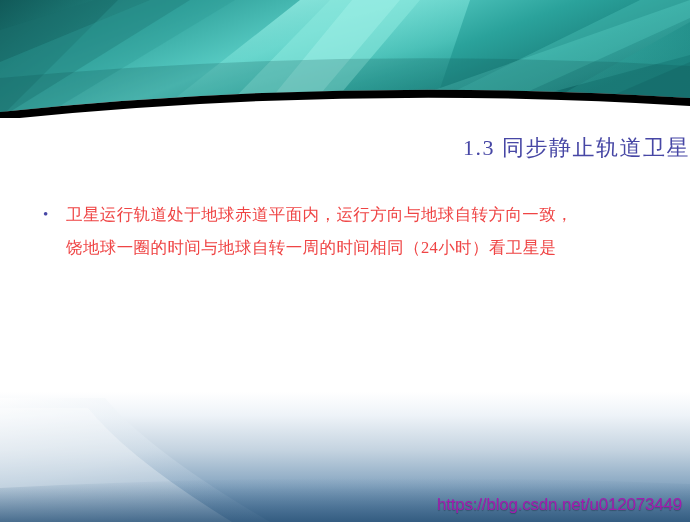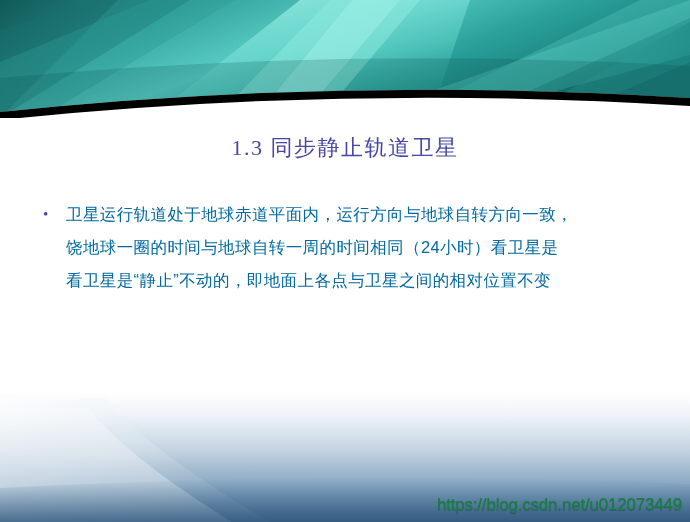--- a/index.html
+++ b/index.html
@@ -33,21 +33,21 @@
     width: 690px;
     height: 118px;
   }
 
   
   .slide-title {
     position: absolute;
     left: 0;
     top: 133px;
     width: 690px;
-    text-align: center;
+    text-align: right;
     font-size: 22px;
     letter-spacing: 1.5px;
     color: #4747a5;
     font-family: "Liberation Serif", "DejaVu Serif", serif;
     white-space: nowrap;
   }
 
   
   .body-block {
     position: absolute;
@@ -68,24 +68,24 @@
     text-align: left;
     padding-left: 5px;
     box-sizing: border-box;
   }
   .bullet-body {
     flex: 1 1 auto;
   }
   .text-line {
     font-size: 16.5px;
     line-height: 33px;
-    color: #0369a1;
+    color: #ef4444;
     letter-spacing: 0.4px;
     white-space: nowrap;
-    font-family: Liberation Sans, sans-serif;
+    font-family: Liberation Serif, serif;
   }
 
   
   .footer-banner {
     position: absolute;
     left: 0;
     bottom: 0;
     width: 690px;
     height: 130px;
     overflow: hidden;
@@ -96,21 +96,21 @@
     height: 130px;
   }
 
   
   .watermark {
     position: absolute;
     right: 8px;
     bottom: 7px;
     font-family: "Liberation Sans", "DejaVu Sans", sans-serif;
     font-size: 17px;
-    color: #15803d;
+    color: #a21caf;
     letter-spacing: -0.2px;
     text-shadow: 0 1px 1px rgba(0,0,0,0.25);
     white-space: nowrap;
   }
 </style>
 </head>
 <body>
 
 <div class="slide">
 
@@ -170,21 +170,20 @@
   </div>
 
   <div class="slide-title">1.3 同步静止轨道卫星</div>
 
   <div class="body-block">
     <div class="bullet-row">
       <div class="bullet-marker">•</div>
       <div class="bullet-body">
         <div class="text-line">卫星运行轨道处于地球赤道平面内，运行方向与地球自转方向一致，</div>
         <div class="text-line">饶地球一圈的时间与地球自转一周的时间相同（24小时）看卫星是</div>
-        <div class="text-line">看卫星是“静止”不动的，即地面上各点与卫星之间的相对位置不变</div>
       </div>
     </div>
   </div>
 
   <div class="footer-banner">
     <svg viewBox="0 0 690 130" preserveAspectRatio="none">
       <defs>
         <linearGradient id="fBase" x1="0" y1="0" x2="0" y2="1">
           <stop offset="0%" stop-color="#ffffff"></stop>
           <stop offset="18%" stop-color="#eef3f8"></stop>

